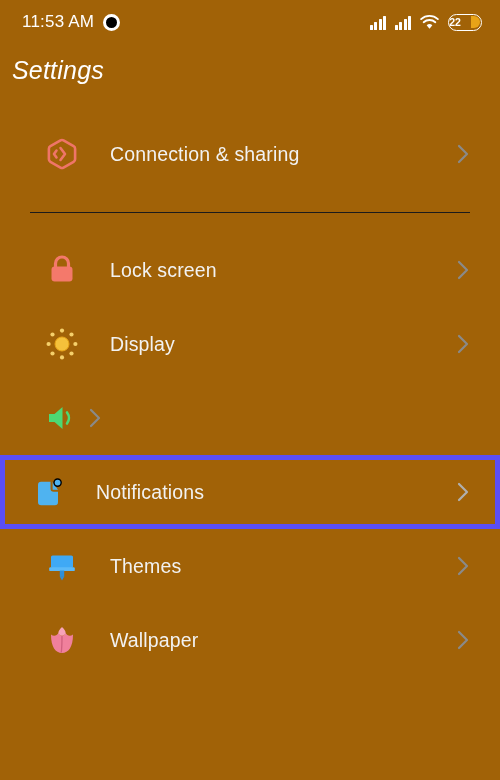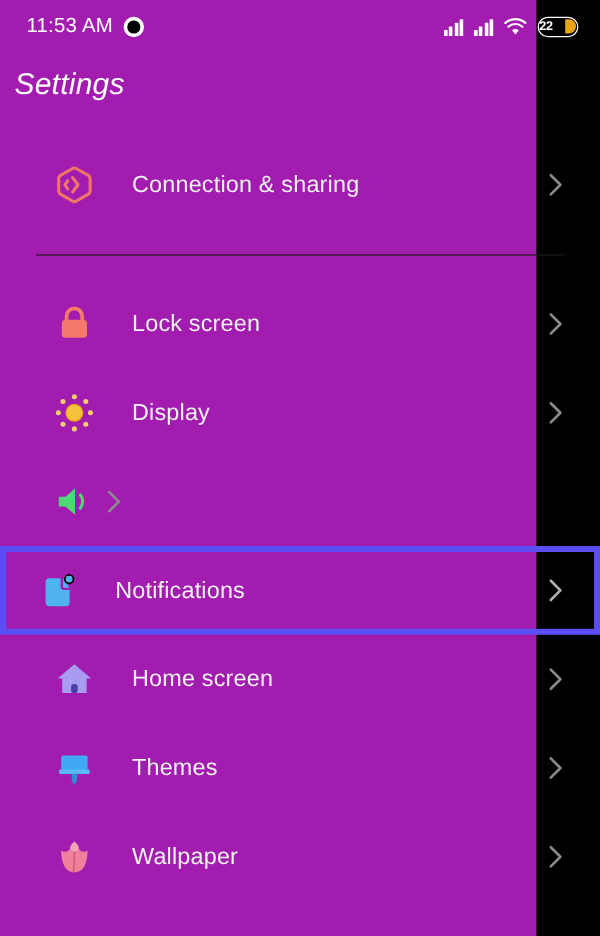--- a/index.html
+++ b/index.html
@@ -4,22 +4,22 @@
 <style>
   * { margin:0; padding:0; box-sizing:border-box; }
   html, body {
     width:500px; height:780px;
     background:#000000;
     font-family:"Liberation Sans", sans-serif;
     overflow:hidden;
   }
   .phone {
     position:relative;
-    width:447px; height:780px;
-    background:#a21caf;
+    width:500px; height:780px;
+    background:#a16207;
   }
 
   
   .statusbar {
     position:absolute; top:0; left:0;
     width:500px; height:44px;
     display:flex; align-items:center;
     padding:0 18px 0 22px;
   }
   .sb-left { display:flex; align-items:center; gap:9px; }
@@ -239,34 +239,20 @@
         </svg>
       </span>
       <span class="row-label">Notifications</span>
       <span class="chev">
         <svg width="14" height="22" viewBox="0 0 14 22">
             <path d="M3 3 L11 11 L3 19" fill="none" stroke="#b0b0b0" stroke-width="2.2" stroke-linecap="round" stroke-linejoin="round"></path>
           </svg>
       </span>
     </div>
 
-    <div class="row">
-      <span class="row-icon">
-        <svg width="34" height="34" viewBox="0 0 34 34">
-          <path d="M17 4.5 L31 16.5 h-3.8 v12 H6.8 v-12 H3 Z" fill="#a79cf0"></path>
-          <rect x="14.2" y="21" width="5.6" height="7.5" rx="2.6" fill="#4a3fa8"></rect>
-        </svg>
-      </span>
-      <span class="row-label">Home screen</span>
-      <span class="chev">
-        <svg width="14" height="22" viewBox="0 0 14 22">
-            <path d="M3 3 L11 11 L3 19" fill="none" stroke="#8a8a8a" stroke-width="2.2" stroke-linecap="round" stroke-linejoin="round"></path>
-          </svg>
-      </span>
-    </div>
 
     <div class="row">
       <span class="row-icon">
         <svg width="32" height="34" viewBox="0 0 32 34">
           <rect x="5" y="6.5" width="22" height="12.5" rx="1.6" fill="#3fa9f5"></rect>
           <rect x="3.2" y="18.3" width="25.6" height="3.8" rx="1.2" fill="#5bb9f7"></rect>
           <rect x="13.8" y="21.6" width="4.4" height="6.2" fill="#2f8fd8"></rect>
           <path d="M13.8 27.4 h4.4 l-2.2 4 Z" fill="#2f8fd8"></path>
         </svg>
       </span>

